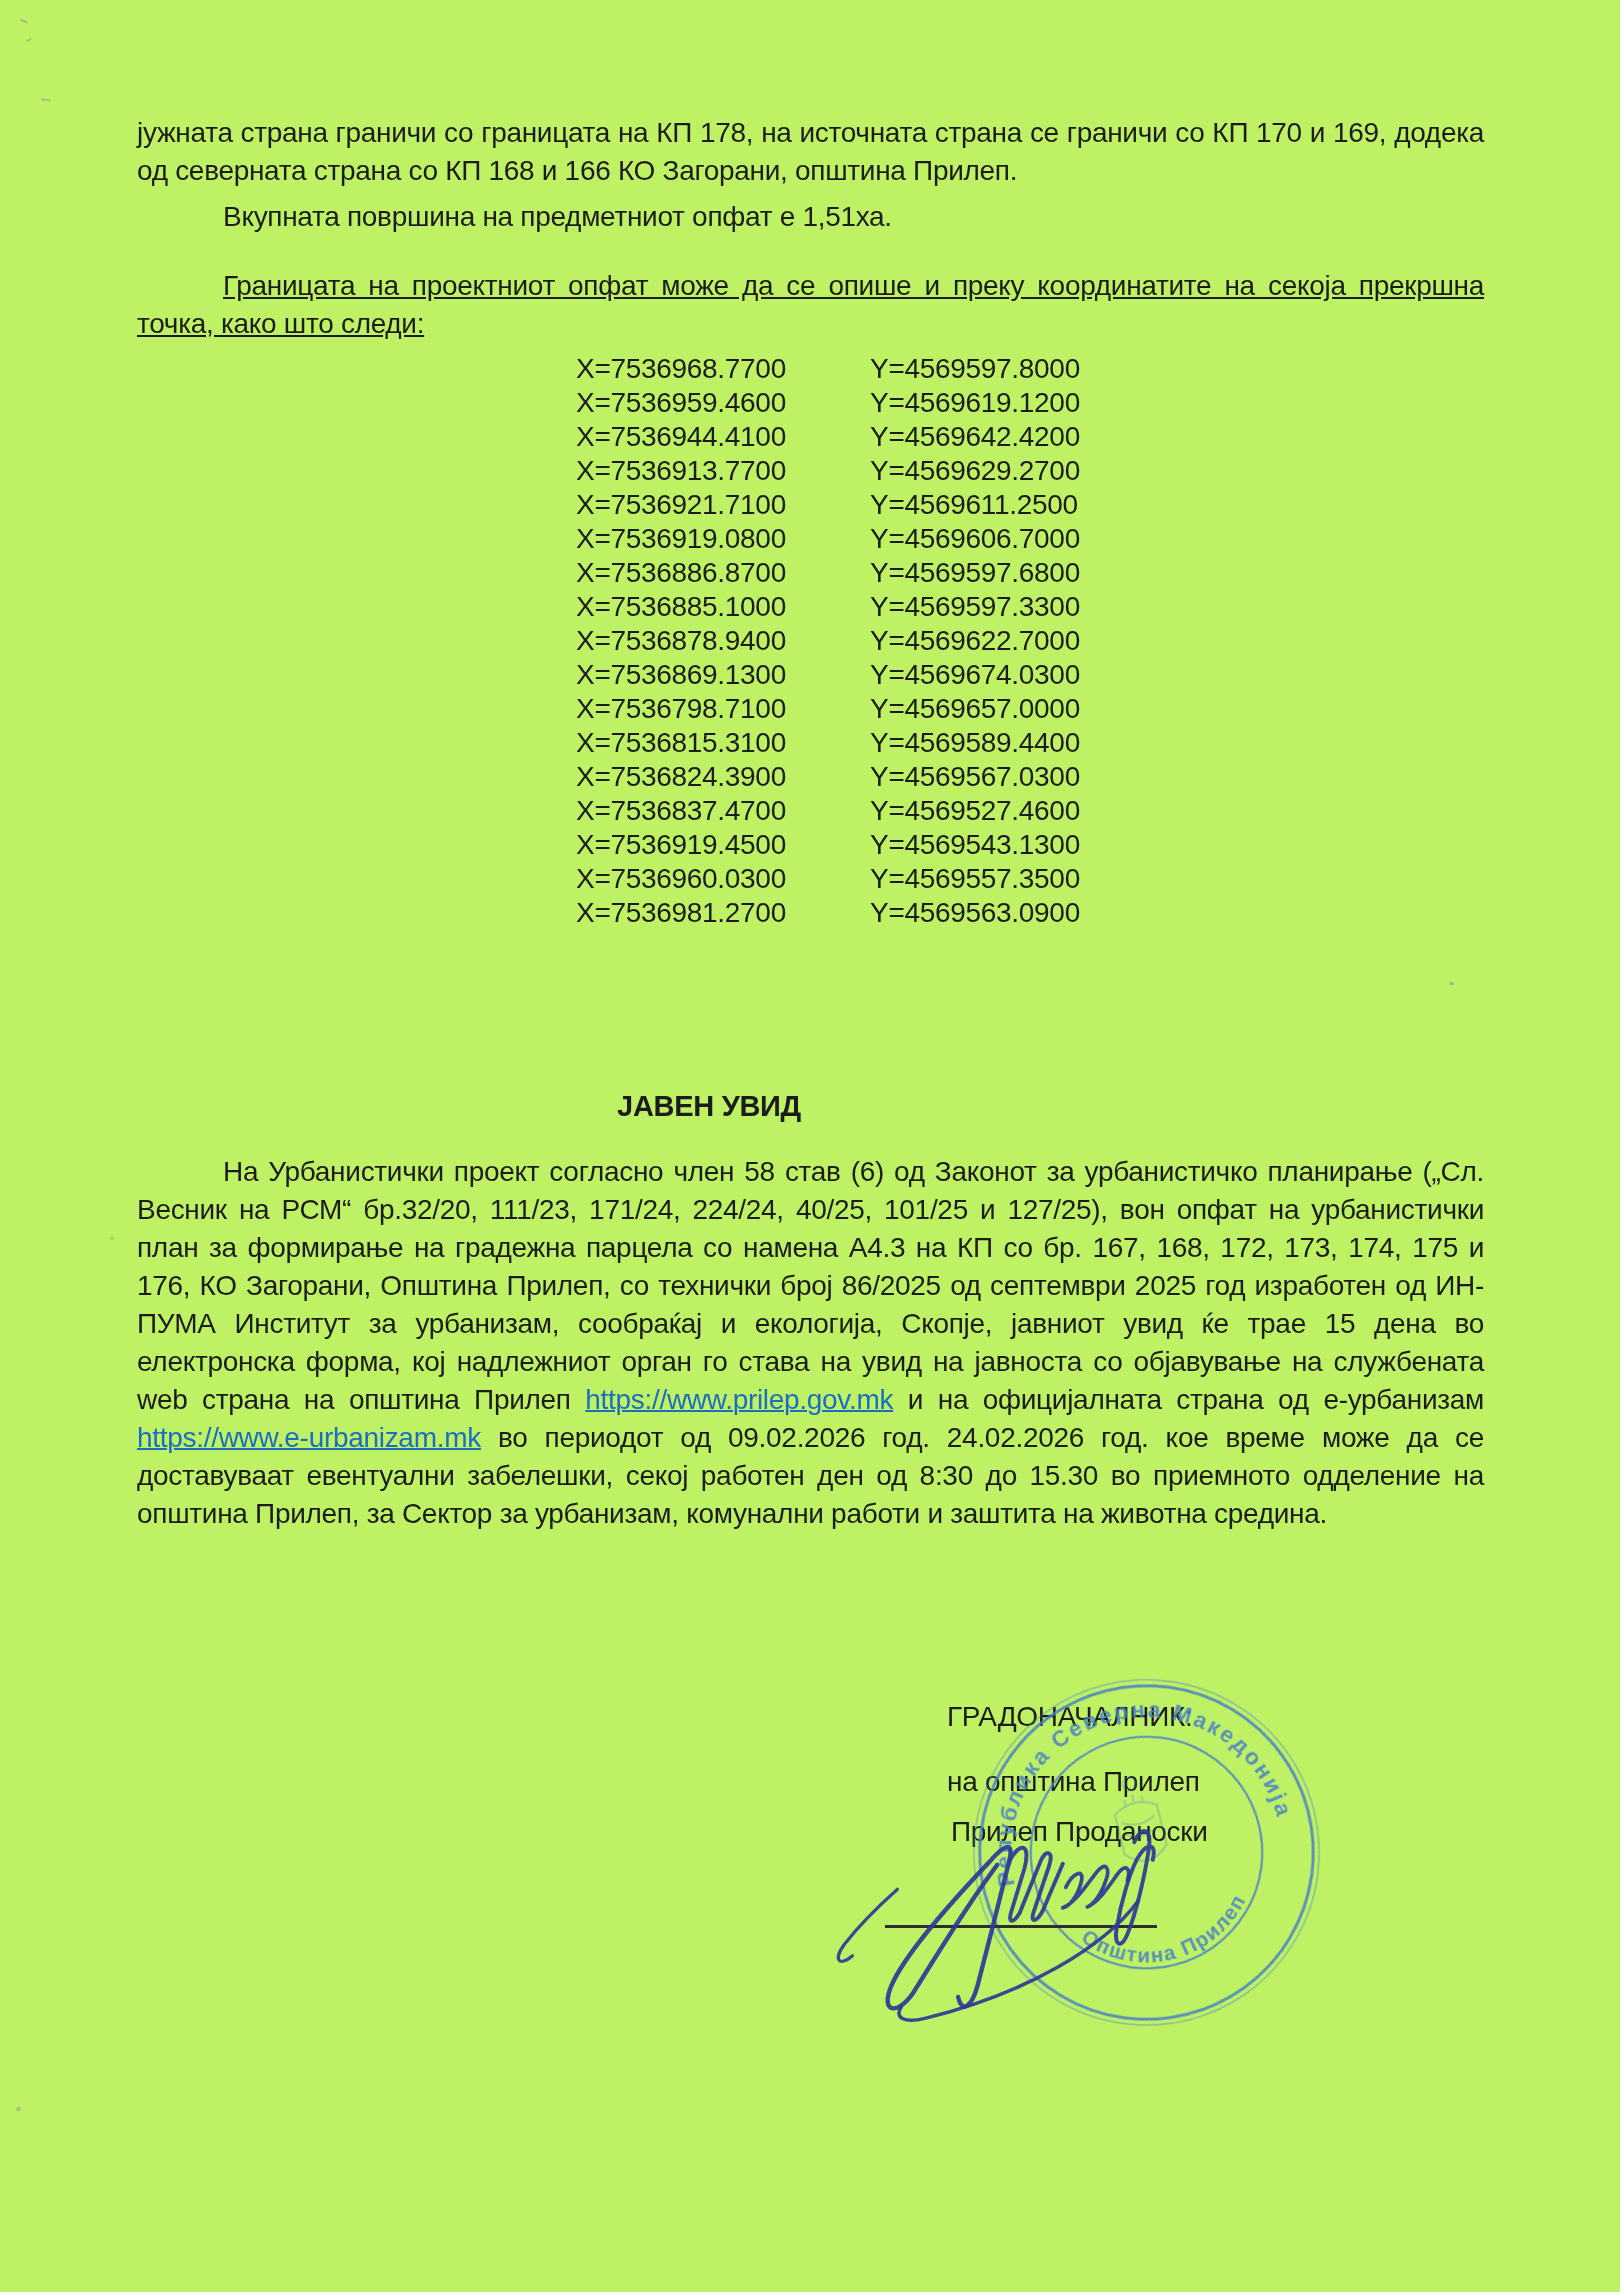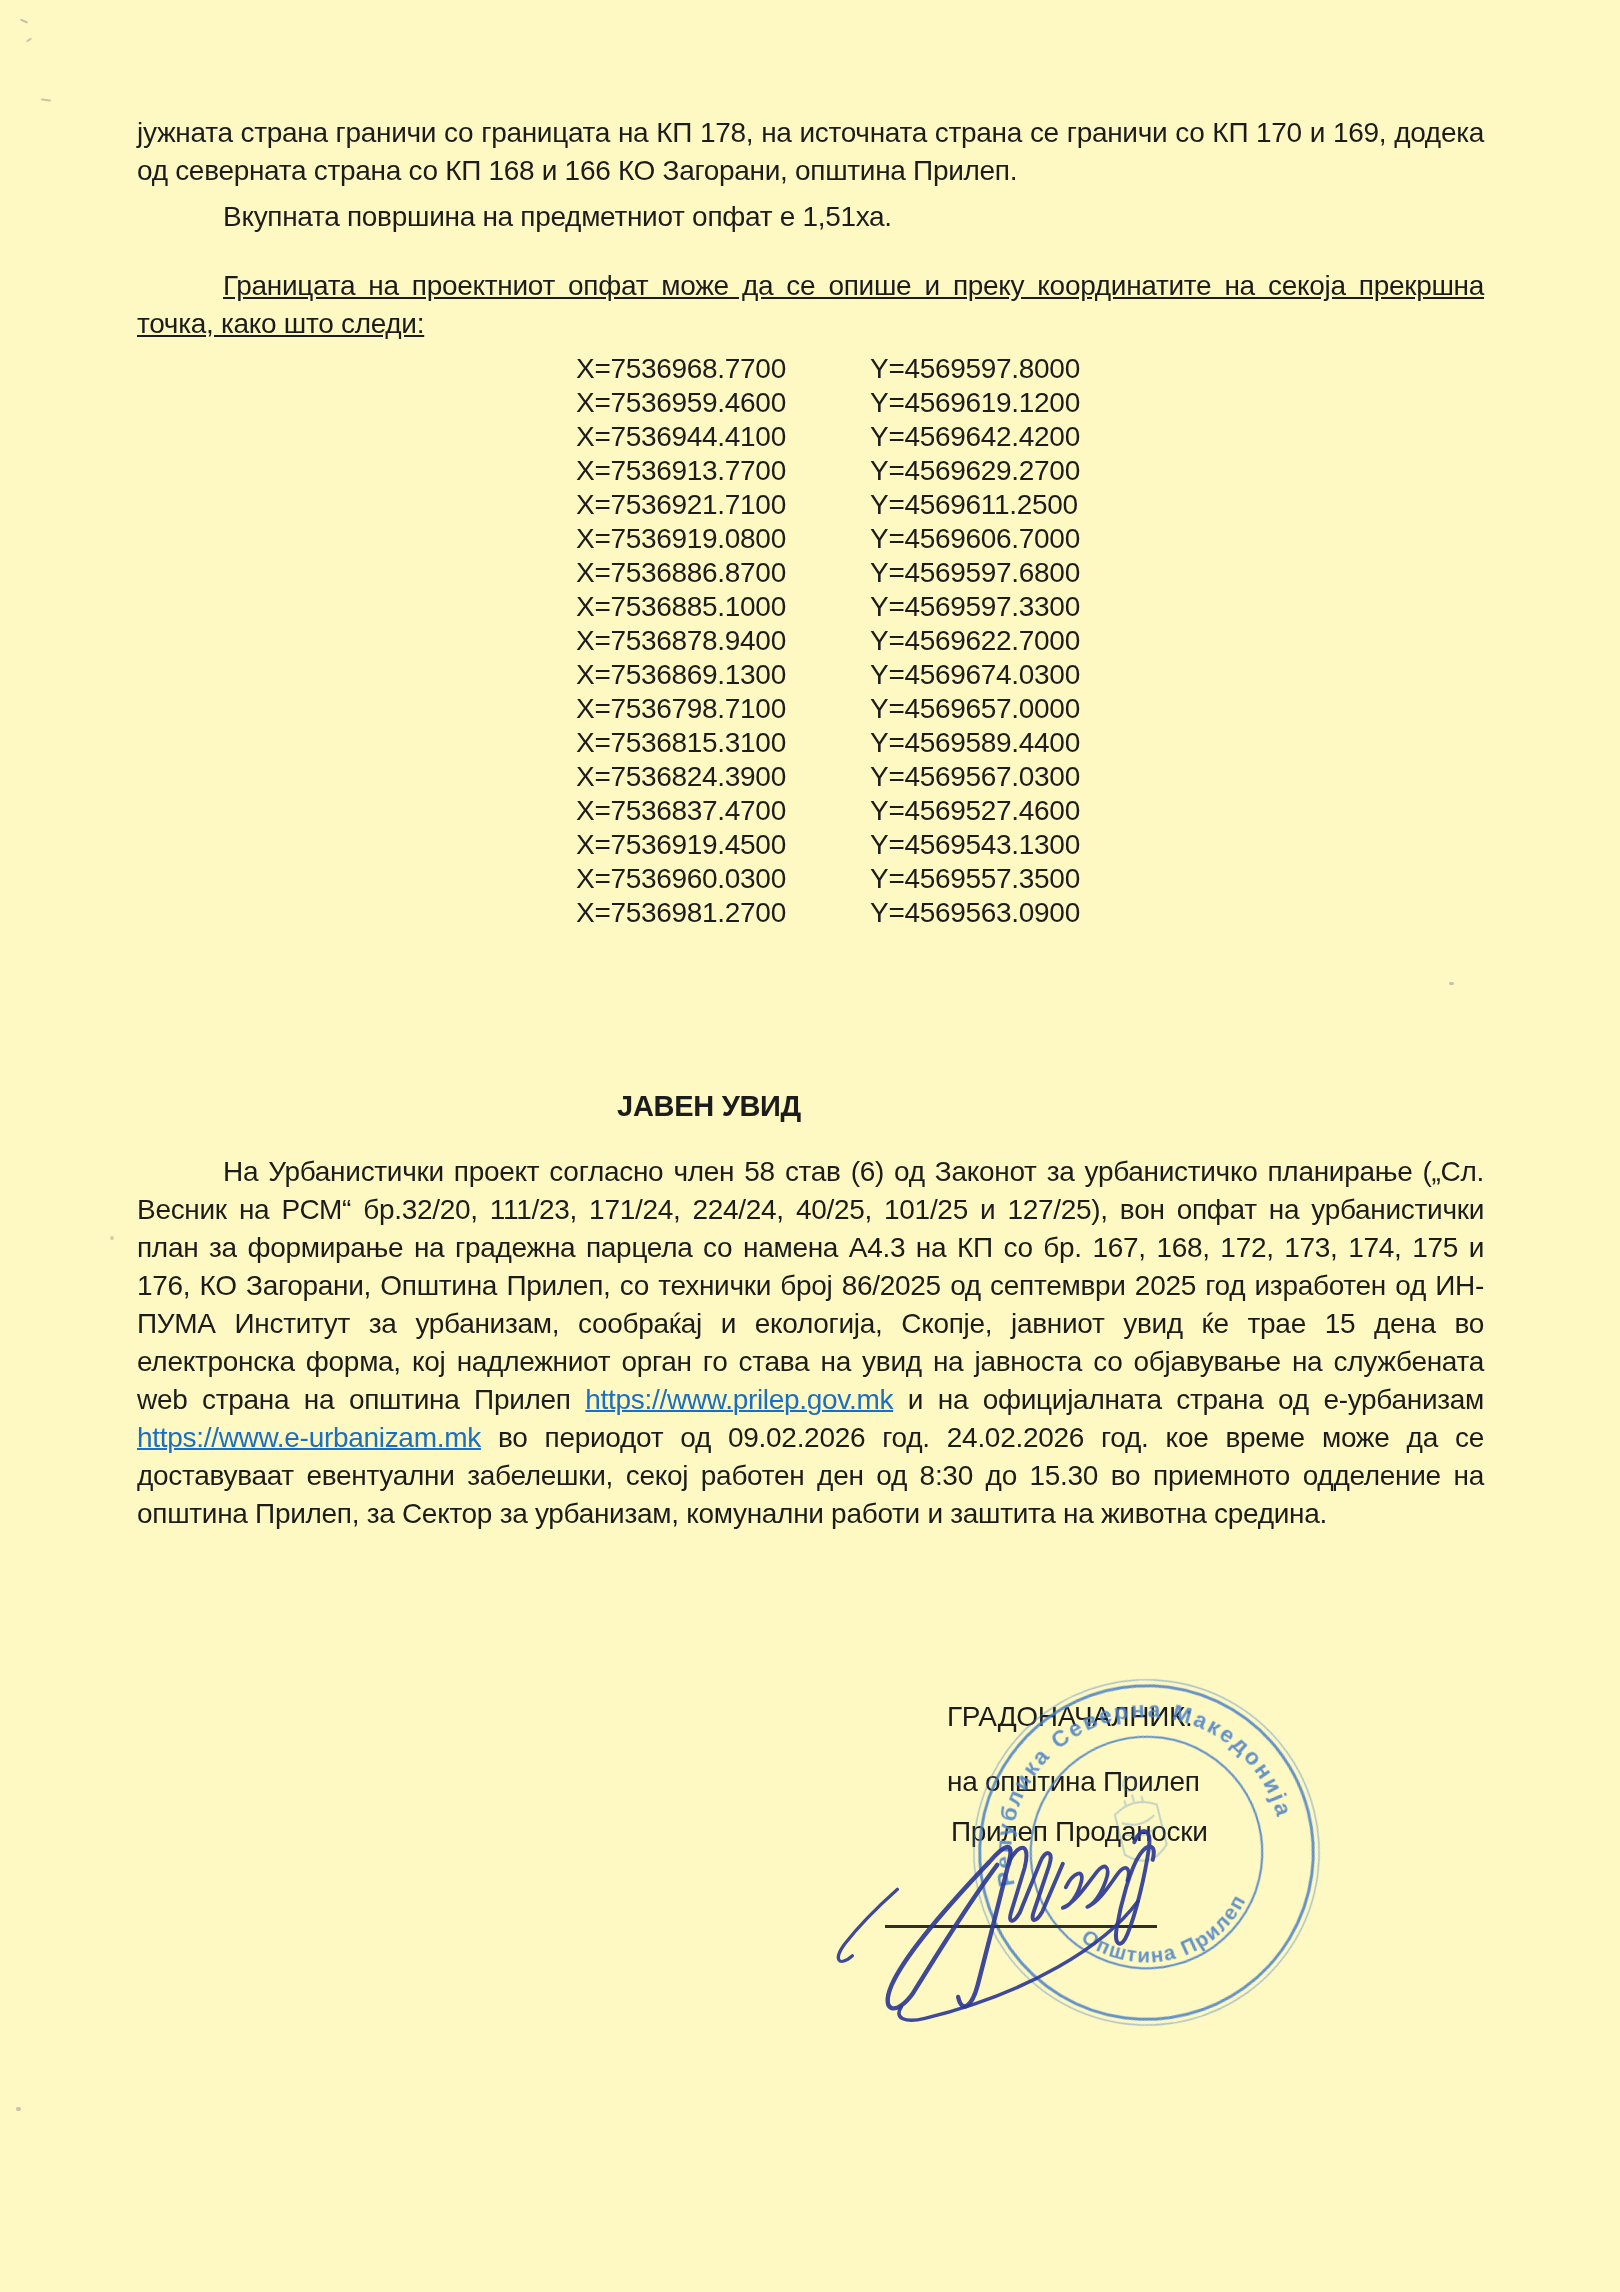--- a/index.html
+++ b/index.html
@@ -1,20 +1,20 @@
 <!DOCTYPE html>
 <html><head>
 <meta charset="utf-8">
 <style>
   html,body{margin:0;padding:0;background:#e8e8e8;}
   .page{
     position:relative;
     width:1620px;height:2293px;
     margin:0 auto;
-    background:#fef9c3;
+    background:#bef264;
     overflow:hidden;
     font-family:"Liberation Sans","DejaVu Sans",sans-serif;
     color:#1c1c1c;
   }
   .body-text{
     position:absolute;
     left:137px;width:1347px;
     font-size:28px;line-height:38px;
     letter-spacing:-0.3px;
     text-align:justify;

